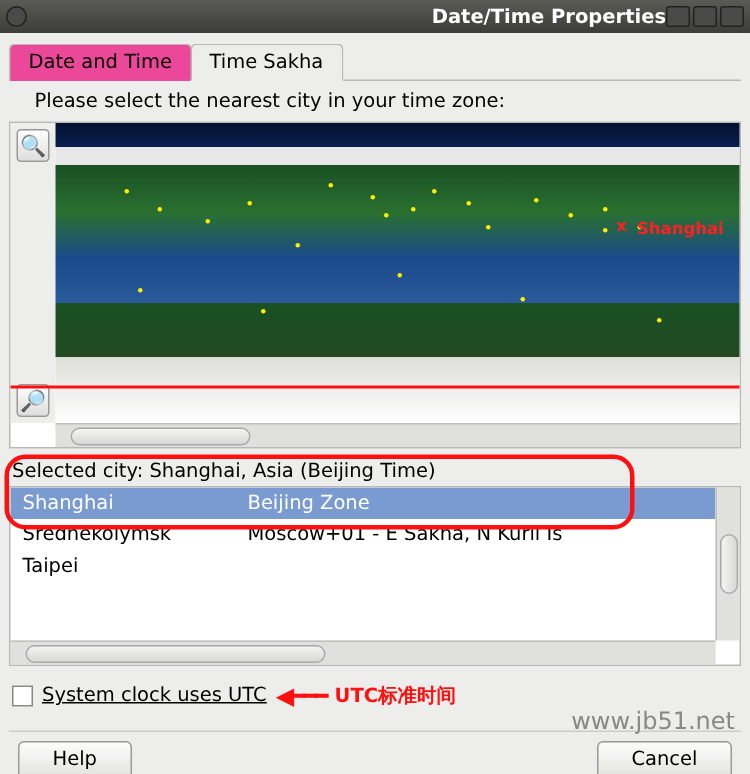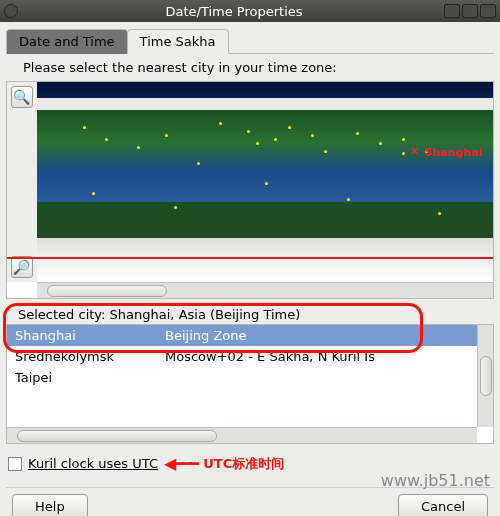--- a/index.html
+++ b/index.html
@@ -1,37 +1,37 @@
 <!DOCTYPE html>
 <html><head>
 <meta charset="utf-8">
 <style>
 *{box-sizing:border-box;margin:0;padding:0;font-family:"DejaVu Sans",Arial,sans-serif;font-size:13px}
 body{background:#ededeb;width:500px;height:516px;overflow:hidden}
 .titlebar{background:linear-gradient(#5a5a56,#3c3c3a);height:22px;display:flex;align-items:center;color:#fff;padding:0 4px}
 .titlebar .icon-round{width:14px;height:14px;border-radius:50%;background:#4a4a48;border:1px solid #222;margin-right:6px}
-.titlebar .title{flex:1;text-align:center;font-weight:normal}
+.titlebar .title{flex:1;text-align:right;font-weight:bold}
 .titlebar .win-btns{display:flex;gap:2px}
 .win-btn{width:16px;height:14px;background:#4a4a48;border:1px solid #222;border-radius:2px}
 .content{padding:6px}
 .tabs{display:flex;border-bottom:1px solid #b8b8b4;margin-bottom:6px}
-.tab{padding:4px 12px;border:1px solid #b8b8b4;border-bottom:none;background:#737373;border-top-left-radius:4px;border-top-right-radius:4px;margin-right:-1px;position:relative;top:1px}
+.tab{padding:4px 12px;border:1px solid #b8b8b4;border-bottom:none;background:#ec4899;border-top-left-radius:4px;border-top-right-radius:4px;margin-right:-1px;position:relative;top:1px}
 .tab.active{background:#ededeb;border-bottom:1px solid #ededeb;font-weight:normal}
 .prompt{margin:4px 0 6px 17px}
 .map-frame{border:1px solid #b8b8b4;position:relative;height:218px;background:#fff}
 .map-viewport{position:absolute;left:30px;top:0;right:0;bottom:16px;background:linear-gradient(#041030 0%,#082050 8%,#e8e8e8 8%,#e8e8e8 14%,#1a5024 14%,#2a7030 30%,#1a4a8a 45%,#295a9a 60%,#1a5024 60%,#224a22 78%,#dededa 78%,#fff 100%);overflow:hidden}
 .dots{position:absolute;inset:0}
 .dot{position:absolute;width:3px;height:3px;background:#ffee00;border-radius:50%}
 .map-label{position:absolute;color:#ff2020;font-weight:bold}
 .zoom-col{position:absolute;left:0;top:0;width:30px;bottom:16px;display:flex;flex-direction:column;justify-content:space-between;align-items:center;padding:4px 0;background:#ededeb}
 .zoom-btn{width:22px;height:22px;border:1px solid #999;border-radius:3px;background:linear-gradient(#fff,#ddd);display:flex;align-items:center;justify-content:center;font-size:14px}
 .hscroll{position:absolute;left:30px;right:0;bottom:0;height:16px;background:#e0e0dc;border-top:1px solid #c0c0bc;display:flex;align-items:center}
 .hthumb{margin-left:10px;height:12px;width:120px;background:linear-gradient(#f4f4f0,#d8d8d4);border:1px solid #aaa;border-radius:6px}
 .red-hline{position:absolute;left:0;right:0;height:2px;background:#ff1010}
-.sel-line{margin:8px 12px 2px}
+.sel-line{margin:8px 2px 2px}
 .listbox{border:1px solid #b8b8b4;background:#fff;position:relative;height:120px}
 .list-scroll{position:absolute;left:0;right:16px;top:0;bottom:16px;overflow:hidden}
 .row{display:flex;padding:3px 8px}
 .row .c1{width:150px}
 .row.sel{background:#7a9bd0;color:#fff}
 .vscroll{position:absolute;right:0;top:0;width:16px;bottom:16px;background:#e0e0dc;border-left:1px solid #c0c0bc;display:flex;align-items:center;justify-content:center}
 .vthumb{width:12px;height:40px;background:linear-gradient(90deg,#f4f4f0,#d8d8d4);border:1px solid #aaa;border-radius:6px}
 .highlight-box{position:absolute;border:3px solid #ff1010;border-radius:14px;pointer-events:none}
 .utc-row{display:flex;align-items:center;gap:6px;margin:10px 2px}
 .chk{width:14px;height:14px;border:1px solid #888;background:#fff}
@@ -104,39 +104,39 @@
   <div class="sel-line">Selected city: Shanghai, Asia (Beijing Time)</div>
 
   <div class="listbox">
     <div class="list-scroll" id="city-rows">
         <div class="row sel">
           <span class="c1">Shanghai</span>
           <span>Beijing Zone</span>
         </div>
         <div class="row">
           <span class="c1">Srednekolymsk</span>
-          <span>Moscow+02 - E Sakha, N Kuril Is</span>
+          <span>Moscow+01 - E Sakha, N Kuril Is</span>
         </div>
         <div class="row">
           <span class="c1">Taipei</span>
           <span></span>
         </div>
       </div>
     <div class="vscroll">
         <div class="vthumb"></div>
       </div>
     <div class="hscroll" style="left:0;right:16px">
         <div class="hthumb" style="width:200px"></div>
       </div>
     <div class="highlight-box" style="left:-4px;top:-22px;right:70px;height:50px"></div>
   </div>
 
   <div class="utc-row">
     <div class="chk"></div>
-    <span style="text-decoration:underline">Kuril clock uses UTC</span>
+    <span style="text-decoration:underline">System clock uses UTC</span>
     <span class="arrow">◀━━━</span>
     <span class="red-txt">UTC标准时间</span>
   </div>
 
   <div class="btn-row">
     <div class="btn">Help</div>
     <div class="btn">Cancel</div>
   </div>
 </div>
 

